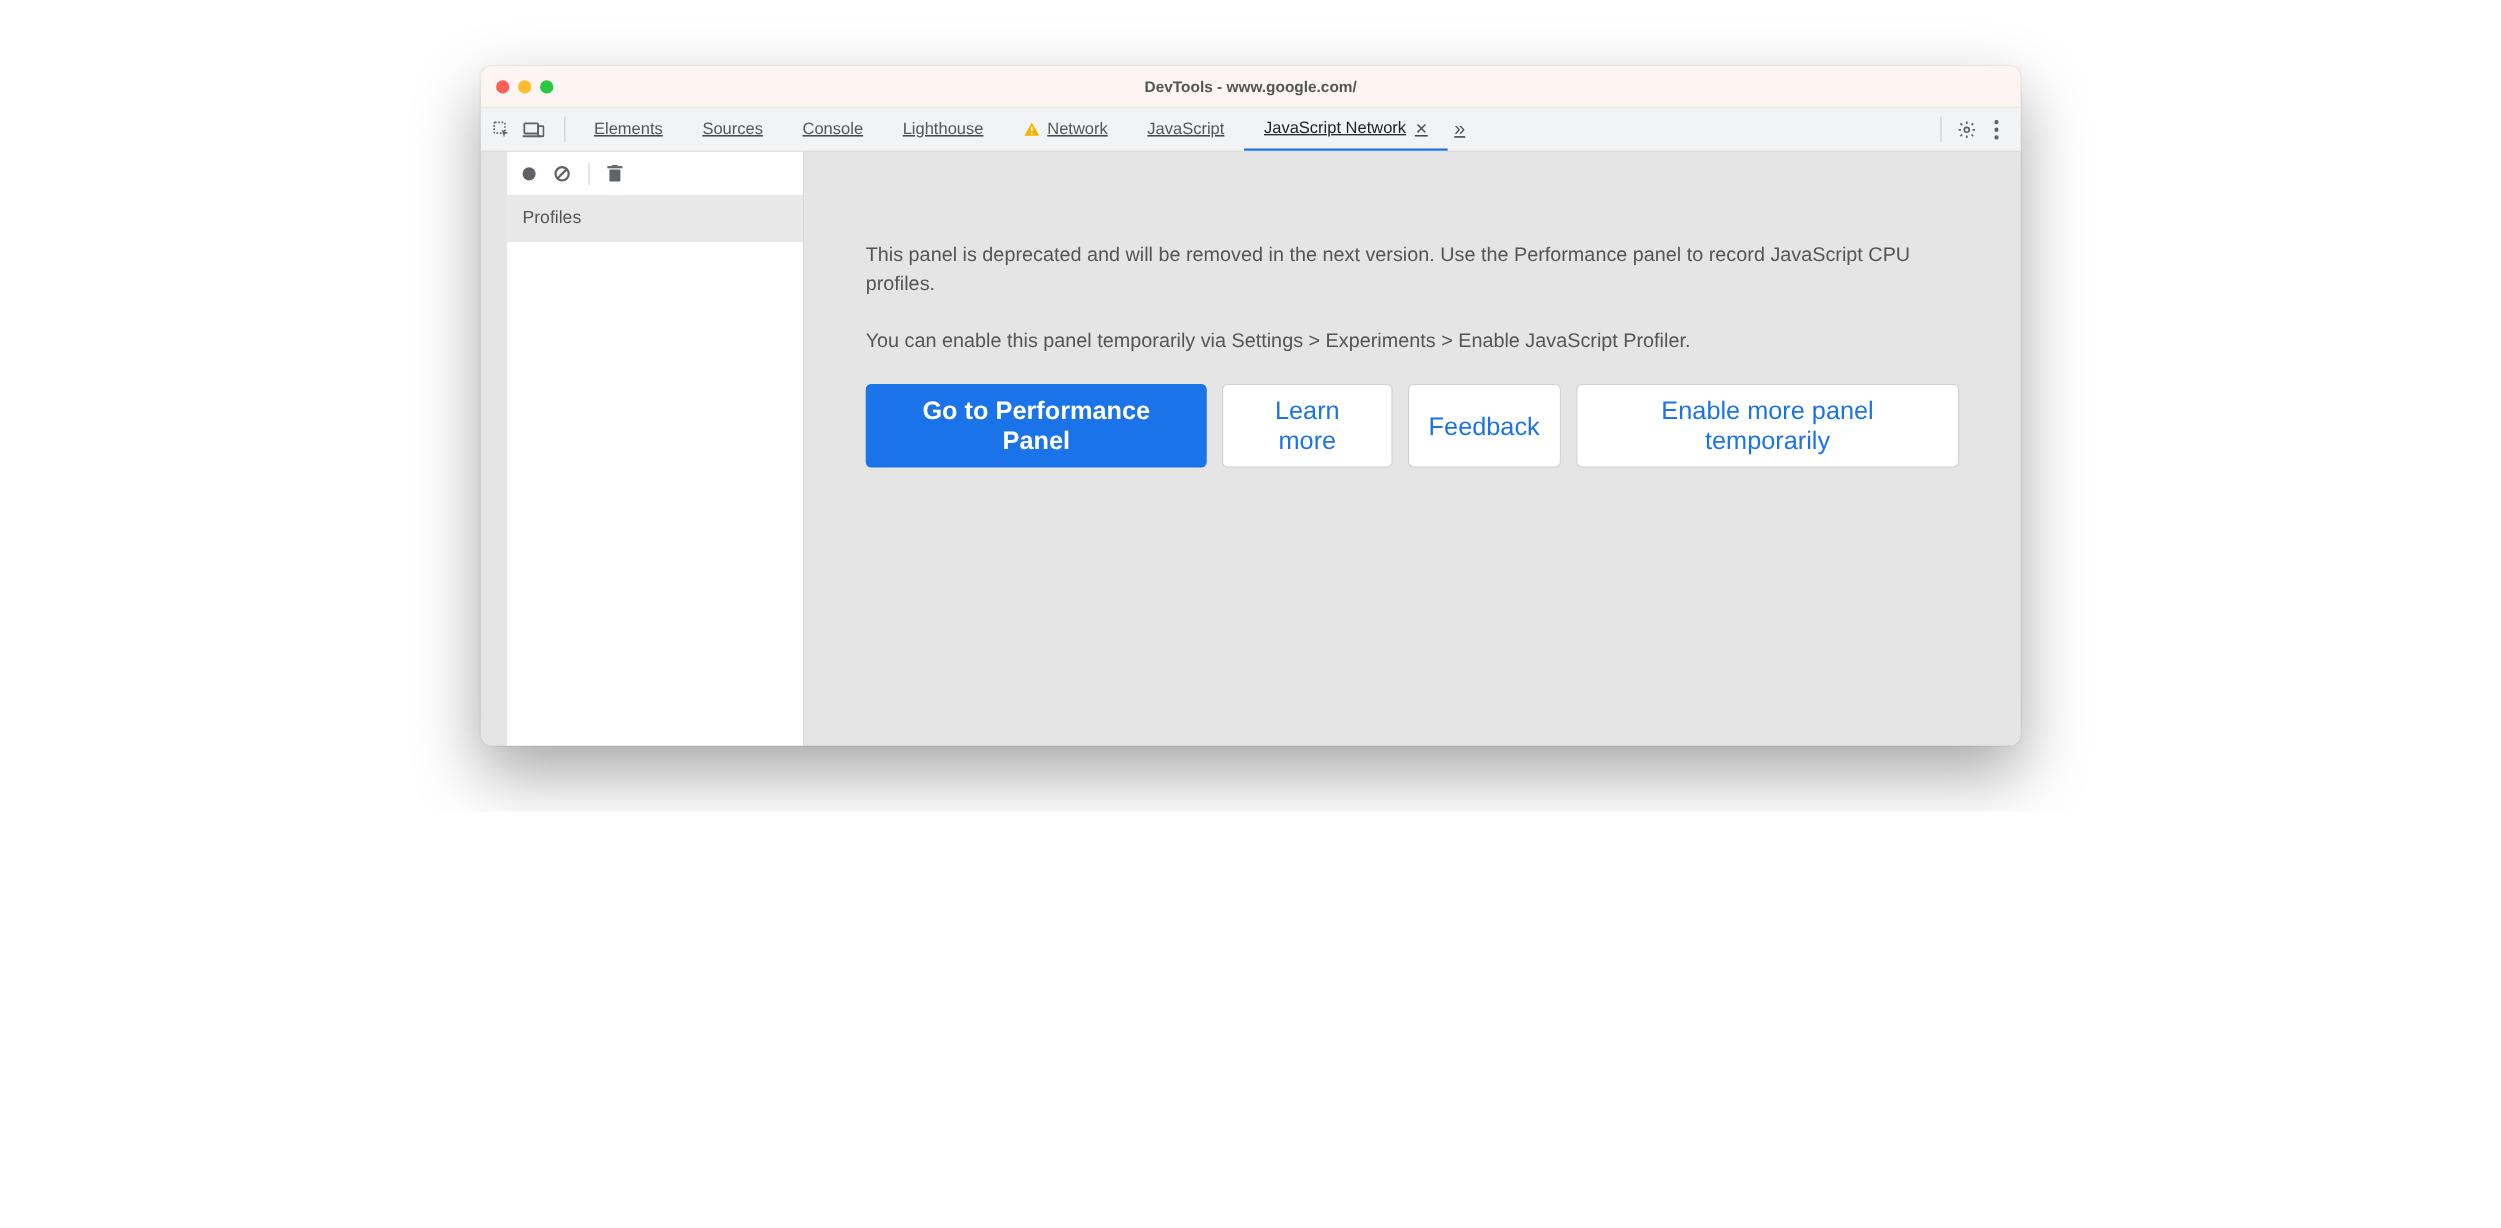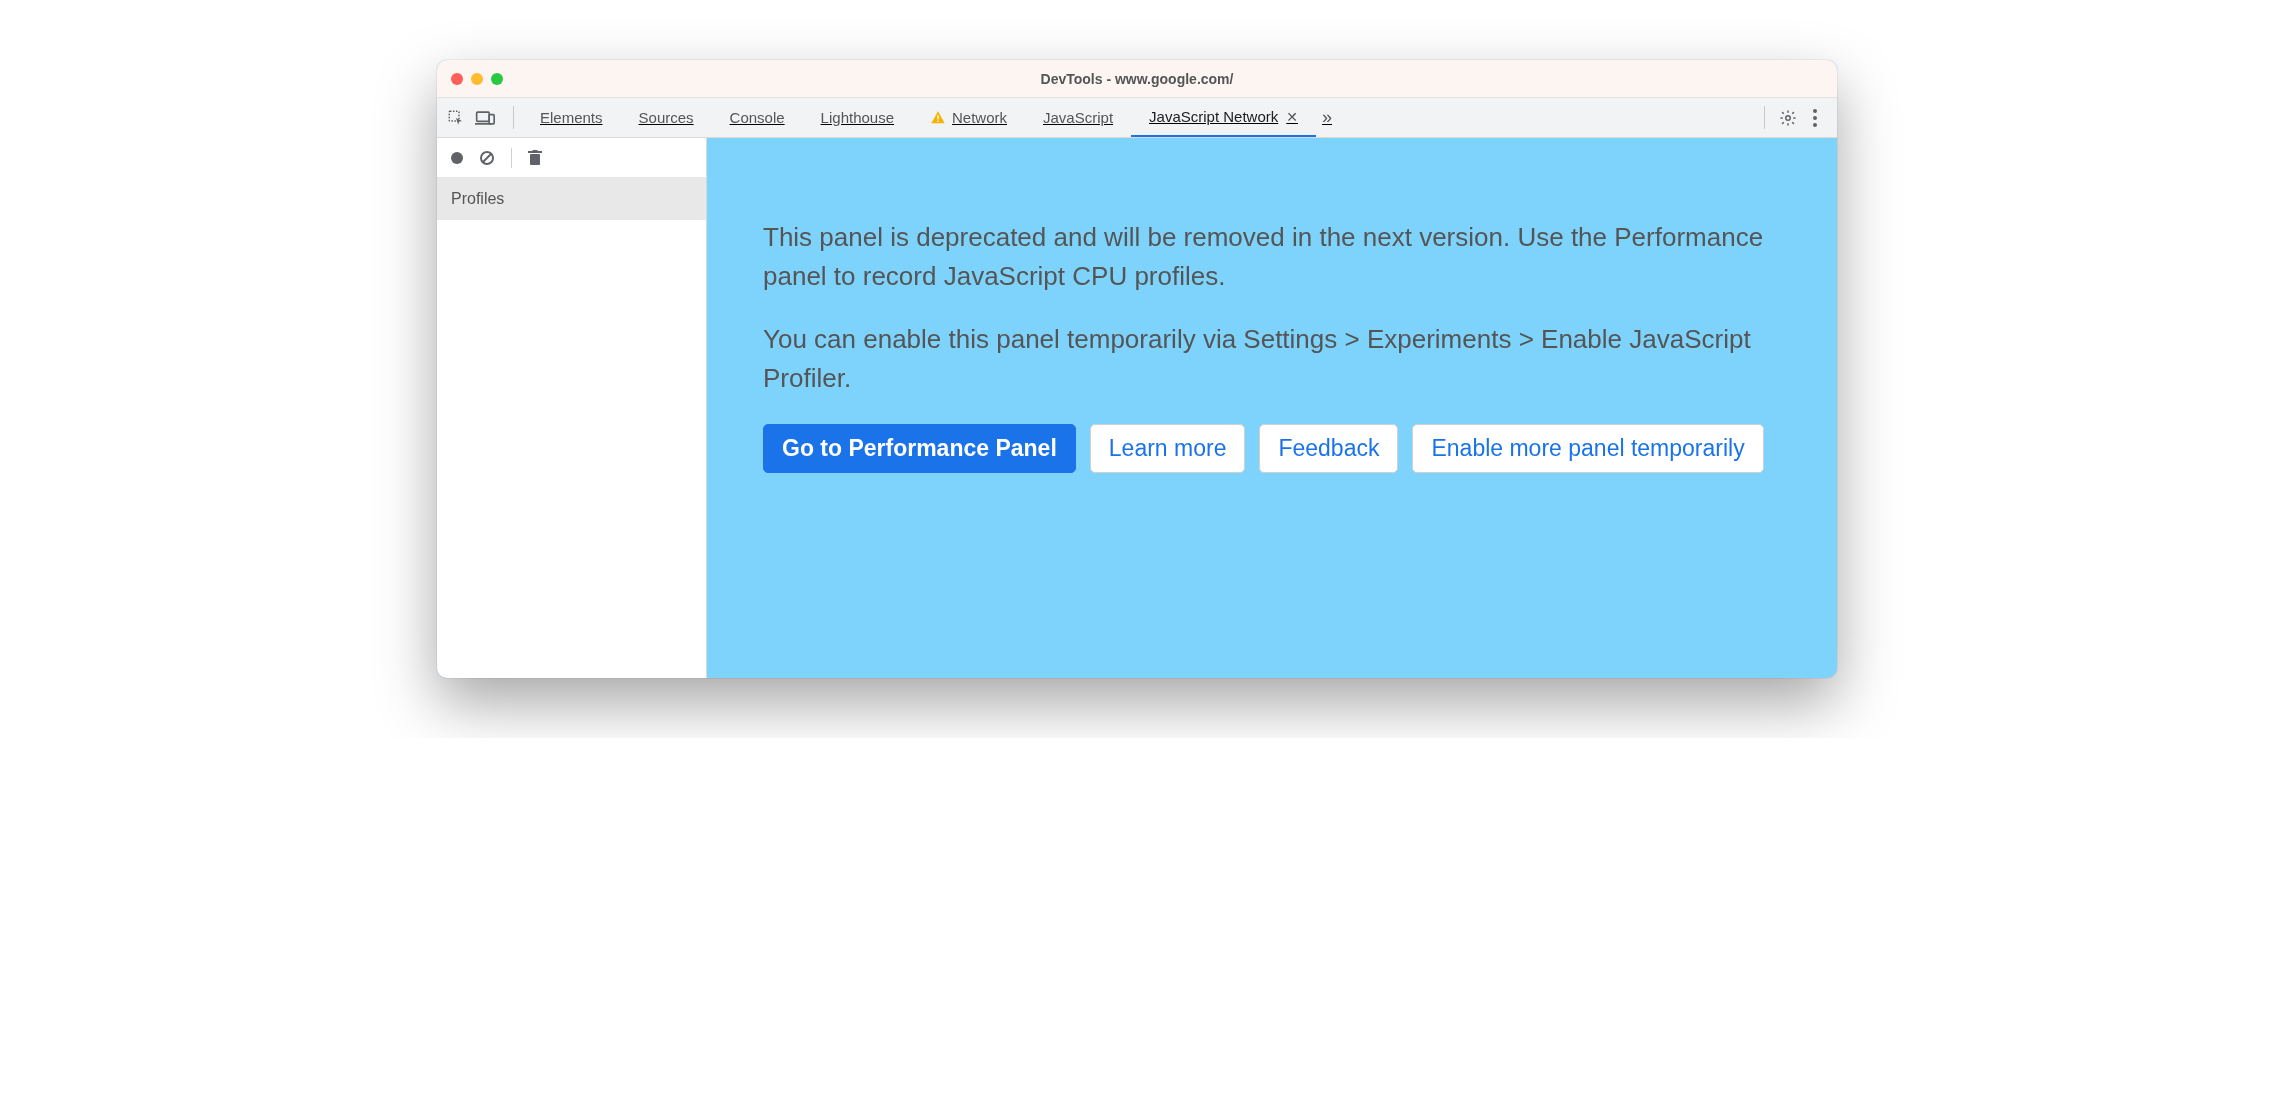--- a/index.html
+++ b/index.html
@@ -6,21 +6,21 @@
     body {
       font-family: -apple-system, BlinkMacSystemFont, "Segoe UI", Helvetica, Arial, sans-serif;
       background: #fff;
       padding: 60px;
       display: flex;
       justify-content: center;
       align-items: flex-start;
     }
     .window {
       width: 1400px;
-      background: #7dd3fc;
+      background: #e5e5e5;
       border-radius: 10px;
       box-shadow: 0 25px 60px rgba(0,0,0,0.35), 0 0 0 1px rgba(0,0,0,0.05);
       overflow: hidden;
     }
     .titlebar {
       height: 38px;
       background: #fcf5f1;
       border-bottom: 1px solid #e3e3e3;
       display: flex;
       align-items: center;
@@ -82,20 +82,21 @@
     .content {
       display: flex;
       height: 540px;
     }
     .sidebar {
       width: 270px;
       border-right: 1px solid #d9d9d9;
       display: flex;
       flex-direction: column;
       background: #fff;
+      margin-left: 24px;
     }
     .sidebar-toolbar {
       height: 40px;
       display: flex;
       align-items: center;
       gap: 14px;
       padding: 0 12px;
       border-bottom: 1px solid #e8e8e8;
     }
     .sidebar-toolbar .divider { width: 1px; height: 20px; background: #d0d0d0; margin: 0 2px; }
@@ -104,21 +105,21 @@
       padding: 12px 14px;
       font-size: 16px;
       color: #555;
     }
     .main {
       flex: 1;
       padding: 80px 56px 30px 56px;
       overflow: auto;
     }
     .message p {
-      font-size: 26px;
+      font-size: 18px;
       line-height: 1.5;
       color: #555;
       margin-bottom: 24px;
     }
     .button-row {
       display: flex;
       gap: 14px;
       margin-top: 26px;
     }
     .btn {

